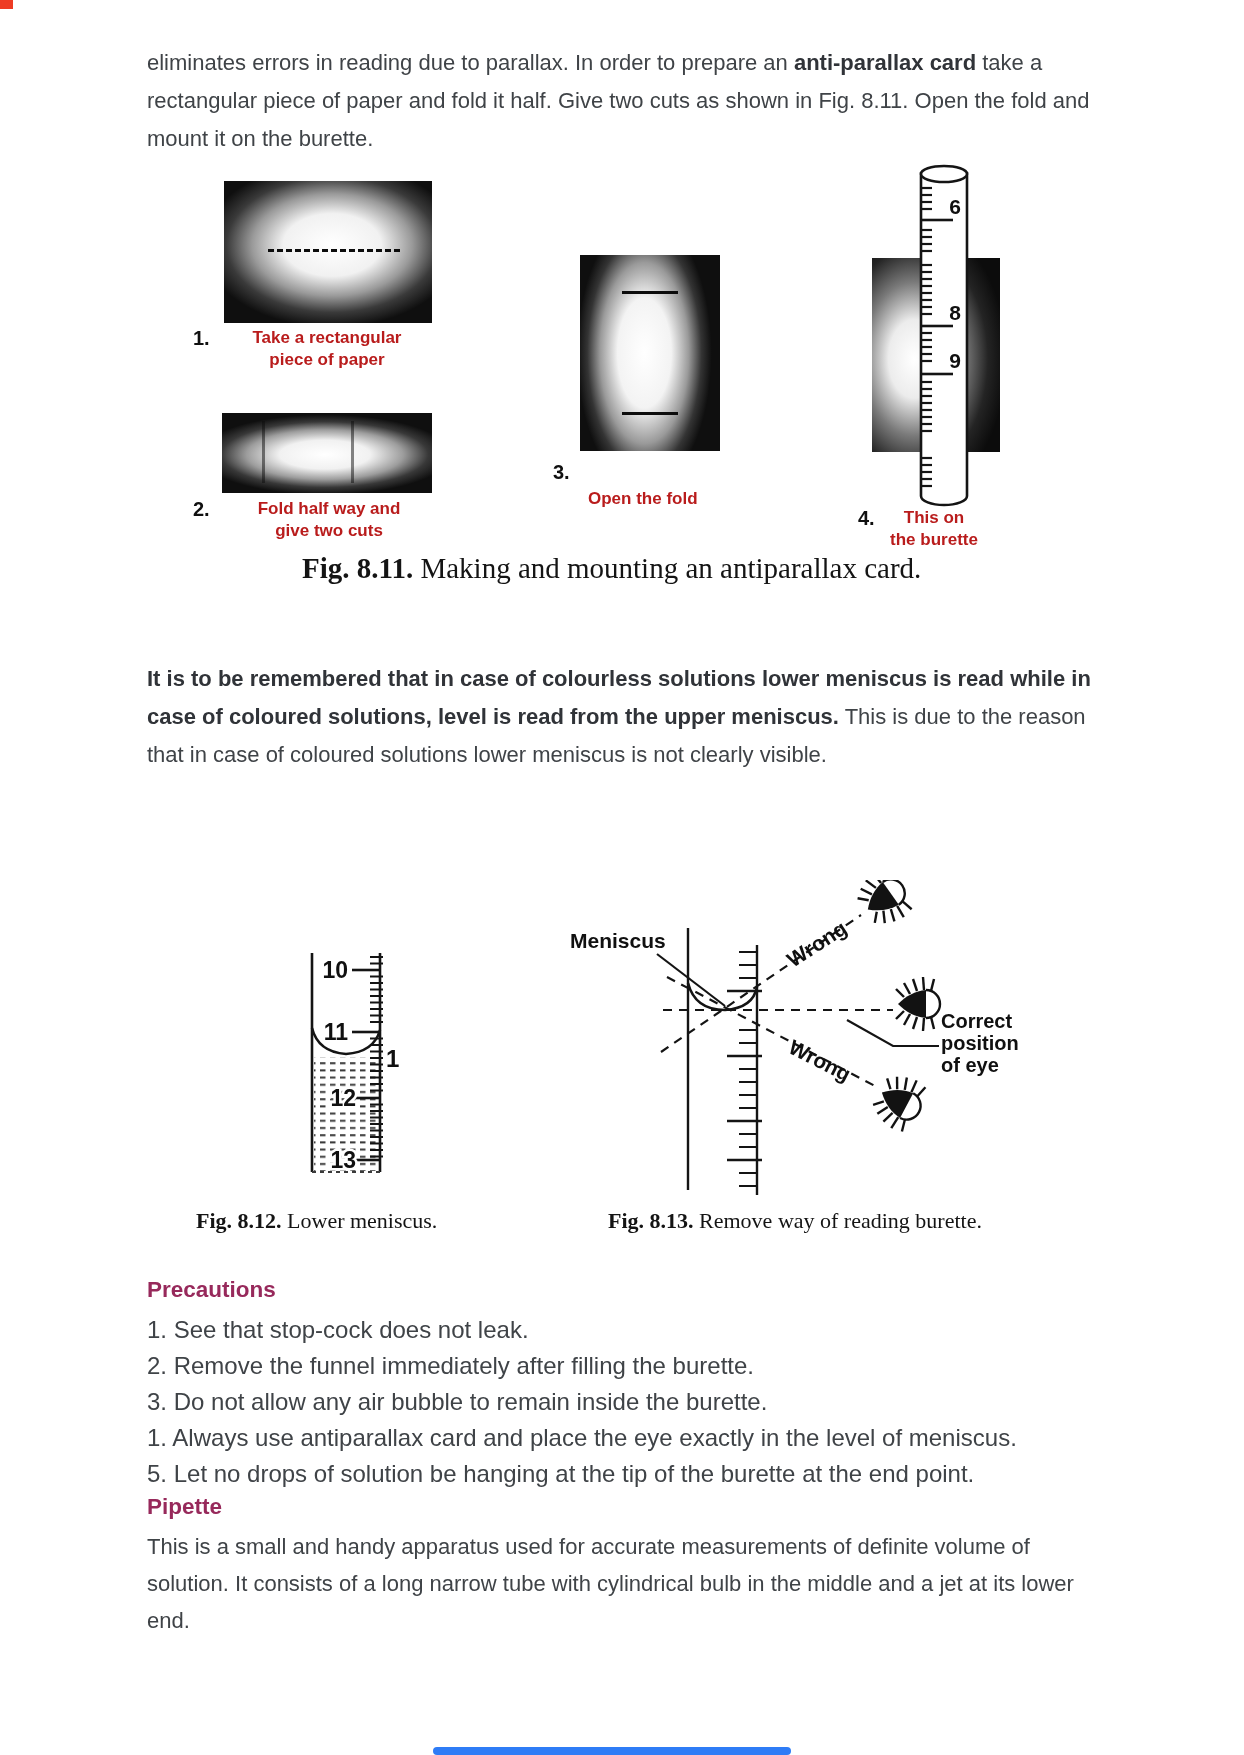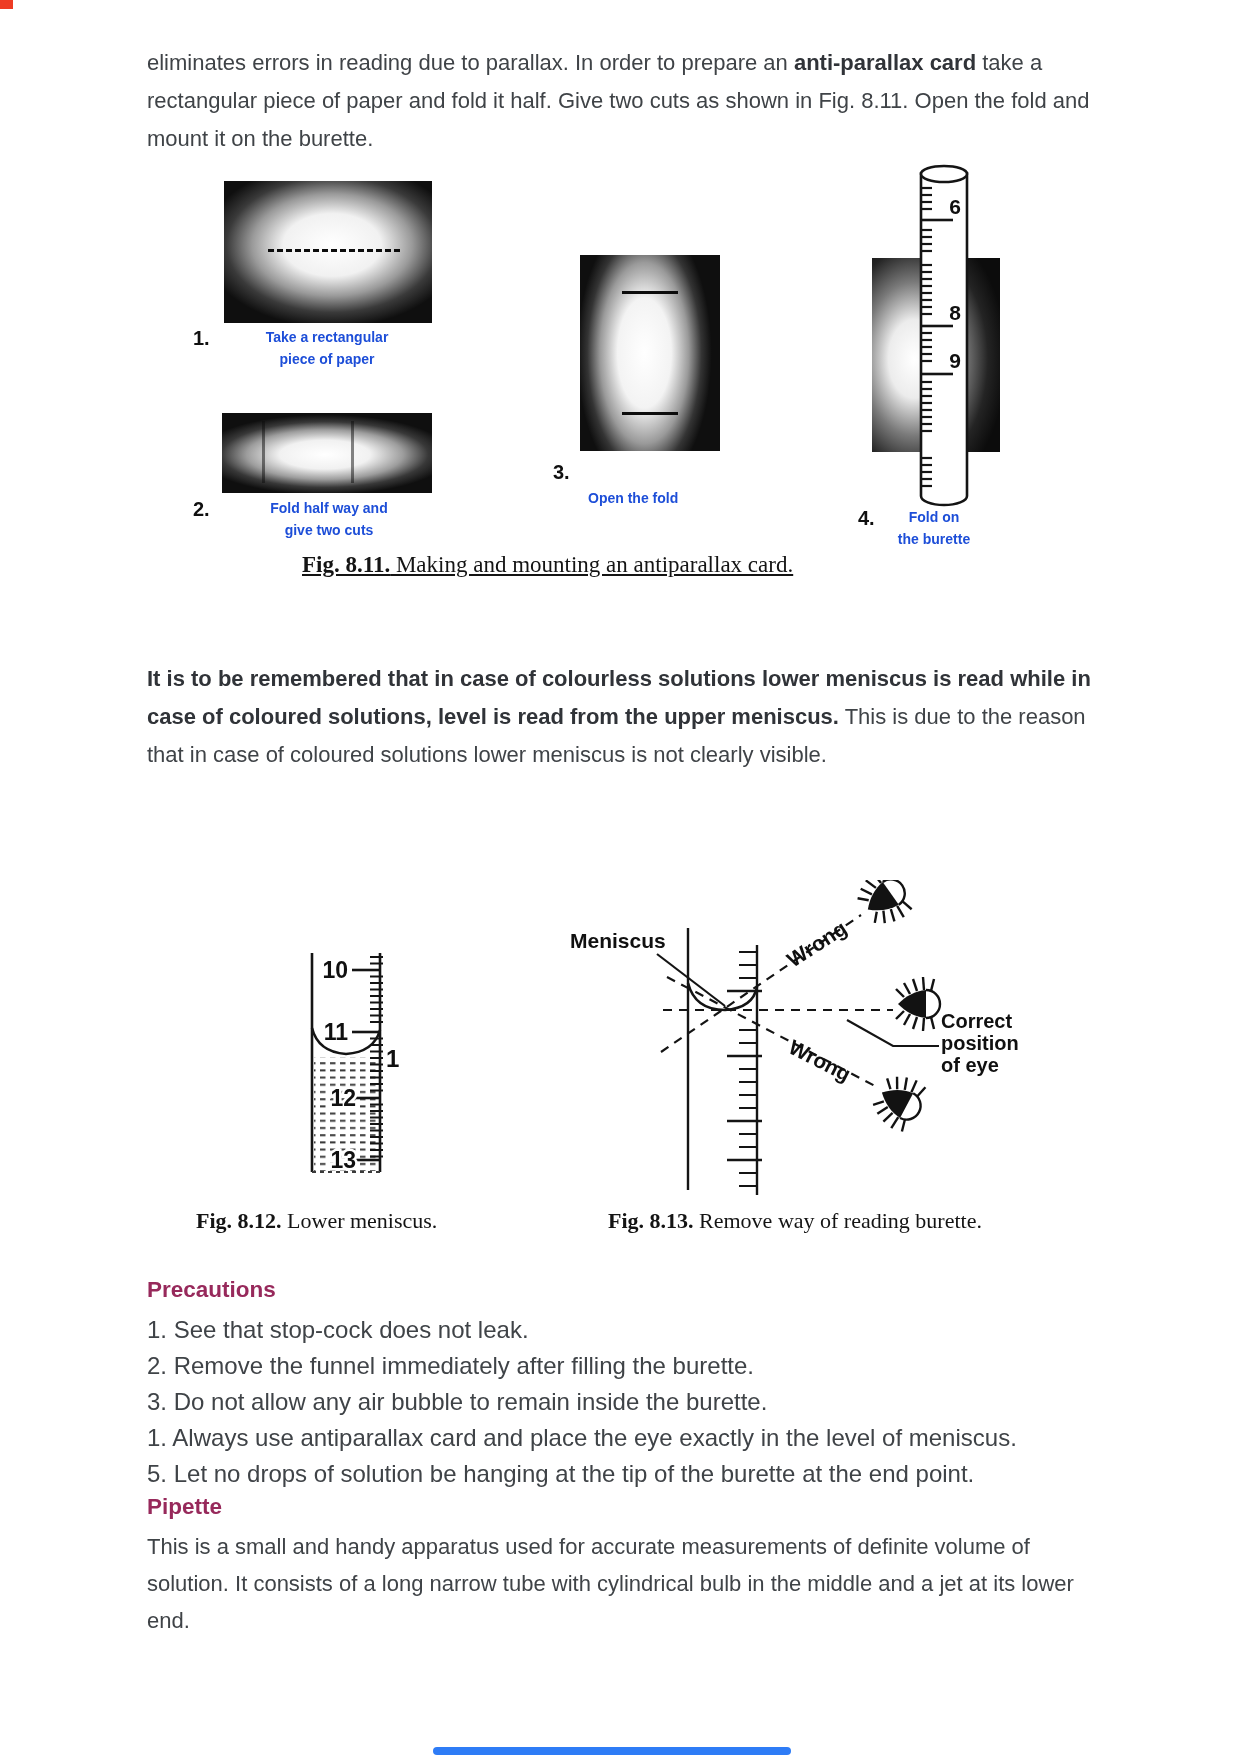--- a/index.html
+++ b/index.html
@@ -16,21 +16,21 @@
      radial-gradient(ellipse 62% 58% at 52% 45%, #ffffff 0%, #f1f1f1 38%, #9a9a9a 62%, #3a3a3a 82%, #0f0f0f 100%);}
   .scan-glow2{width:100%;height:100%;background:
      radial-gradient(ellipse 48% 70% at 46% 50%, #ffffff 0%, #f3f3f3 40%, #9a9a9a 66%, #343434 85%, #0f0f0f 100%);}
   .scan-glow3{width:100%;height:100%;background:
      radial-gradient(ellipse 60% 50% at 49% 52%, #ffffff 0%, #f1f1f1 36%, #9d9d9d 62%, #383838 82%, #0f0f0f 100%);}
   .fold-line{position:absolute;left:44px;top:68px;width:132px;border-top:3.5px dashed #0c0c0c;}
   .cut-line{position:absolute;left:42px;width:56px;border-top:3.5px solid #0c0c0c;}
   .slit{position:absolute;top:8px;height:62px;width:3px;background:rgba(12,12,12,0.5);}
   
   .scap{position:absolute;font-family:"Liberation Sans","DejaVu Sans",sans-serif;
-        font-weight:700;color:#1d4ed8;font-size:14px;line-height:21.5px;text-align:center;}
+        font-weight:700;color:#b91c1c;font-size:17px;line-height:21.5px;text-align:center;}
   .snum{position:absolute;font-family:"Liberation Sans","DejaVu Sans",sans-serif;
         font-weight:700;color:#101010;font-size:20px;}
   
   .figcap{position:absolute;font-family:"Liberation Serif","DejaVu Serif",serif;
           font-size:22px;color:#141414;white-space:nowrap;}
   .figcap .fb{font-weight:700;}
   svg text{font-family:"Liberation Sans","DejaVu Sans",sans-serif;}
   #corner-marker{position:absolute;left:0;top:0;width:13px;height:9px;background:#ee3b24;}
   #bottom-bar{position:absolute;left:433px;top:1747px;width:358px;height:8px;border-radius:4px;background:#2e7cf6;}
 </style>
@@ -128,25 +128,25 @@
     <text x="106" y="56" text-anchor="end" font-size="21" font-weight="700" fill="#101010">6</text>
     <text x="106" y="162" text-anchor="end" font-size="21" font-weight="700" fill="#101010">8</text>
     <text x="106" y="210" text-anchor="end" font-size="21" font-weight="700" fill="#101010">9</text>
     <line x1="66" y1="14" x2="66" y2="338" stroke="#141414" stroke-width="2.6"></line>
     <line x1="112" y1="14" x2="112" y2="338" stroke="#141414" stroke-width="2.6"></line>
     <ellipse cx="89" cy="16" rx="23" ry="8" fill="#ffffff" stroke="#141414" stroke-width="2.6"></ellipse>
     <path d="M66,338 A23,9 0 0 0 112,338" fill="#ffffff" stroke="#141414" stroke-width="2.6"></path>
   </svg>
   <div class="snum" style="left:858px;top:507px;">4.</div>
   <div class="scap" style="left:878px;top:507px;width:112px;">
-    <span>Fold on</span><br>
+    <span>This on</span><br>
     <span>the burette</span>
   </div>
 
-  <div class="figcap" style="left:302px;top:552px;font-size:23px;text-decoration:underline;">
+  <div class="figcap" style="left:302px;top:552px;font-size:29px;">
     <span class="fb">Fig. 8.11.</span><span> Making and mounting an antiparallax card.</span>
   </div>
 
   <div class="para" style="top:660px;"><b>It is to be remembered that in case of colourless solutions lower meniscus is read while in case of coloured solutions, level is read from the upper meniscus.</b><span> This is due to the reason that in case of coloured solutions lower meniscus is not clearly visible.</span></div>
 
 
   <svg style="position:absolute;left:290px;top:945px;" width="135" height="235" viewBox="0 0 135 235">
     <defs>
       <pattern id="liquidDots" width="10" height="7.2" patternUnits="userSpaceOnUse">
         <line x1="0" y1="3" x2="5.5" y2="3" stroke="#3a3a3a" stroke-width="2"></line>

